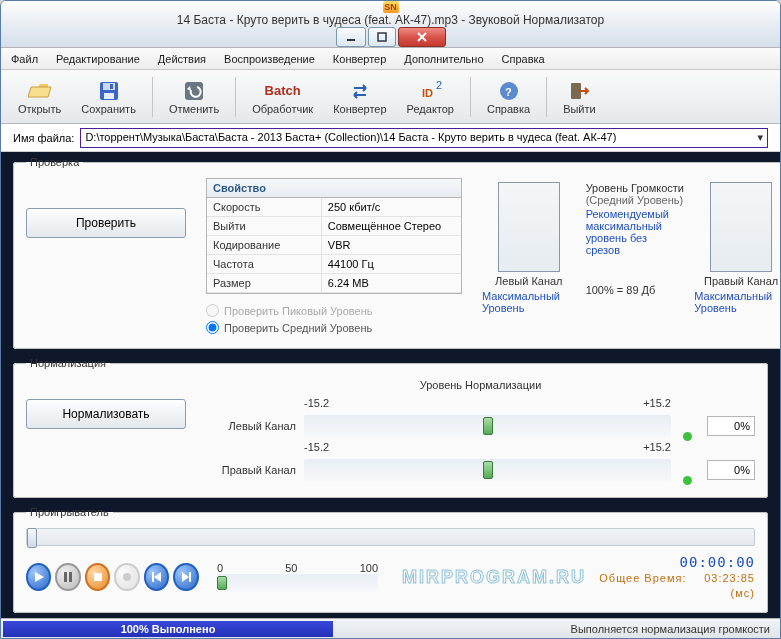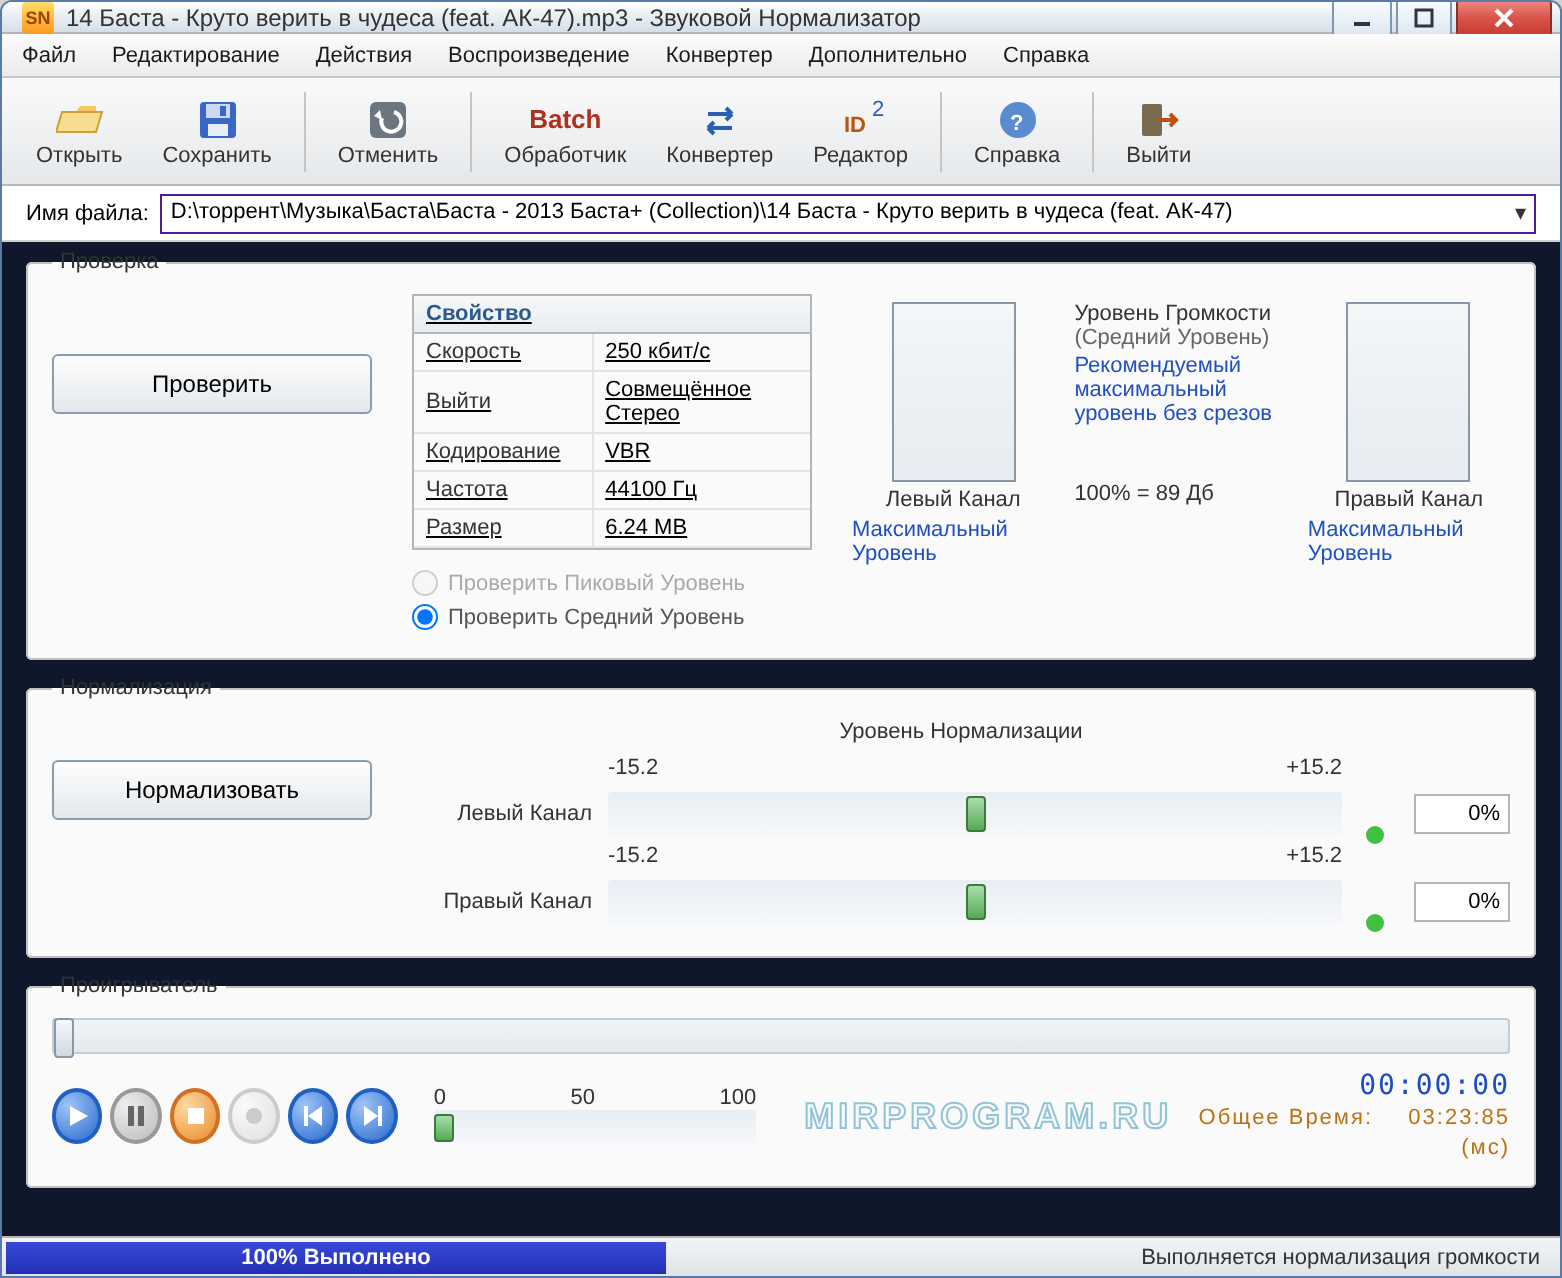--- a/index.html
+++ b/index.html
@@ -1,20 +1,20 @@
 <!DOCTYPE html>
 <html><head>
 <meta charset="utf-8">
 <style>
 * { box-sizing: border-box; margin: 0; padding: 0; font-family: 'Segoe UI', Tahoma, sans-serif; font-size: 11px; }
 body { background: #d4d4d4; }
 
 .window { width: 781px; height: 639px; background: #fff; border: 1px solid #5a7ba8; border-radius: 6px 6px 0 0; overflow: hidden; display: flex; flex-direction: column; }
 
-.titlebar { height: 16px; background: linear-gradient(#fefefe, #e8edf3, #d5dfe9); display: flex; align-items: center; padding: 0 4px; border-bottom: 1px solid #b5b5b5; }
+.titlebar { height: 47px; background: linear-gradient(#fefefe, #e8edf3, #d5dfe9); display: flex; align-items: center; padding: 0 4px; border-bottom: 1px solid #b5b5b5; flex-direction: column; }
 .titlebar .app-icon { width: 16px; height: 16px; background: linear-gradient(#ffdd66,#ff9922); border-radius: 2px; margin: 0 6px; display:flex;align-items:center;justify-content:center;color:#a04400;font-weight:bold;font-size:9px; }
 .titlebar .title { flex: 1; color: #333; font-size: 12px; }
 .winbtns { display: flex; gap: 2px; }
 .winbtn { width: 30px; height: 20px; border: 1px solid #7a97b3; border-radius: 3px; background: linear-gradient(#fafcfe,#dce7f2); display:flex;align-items:center;justify-content:center; }
 .winbtn.maxx{width:28px;}
 .winbtn.close { width: 48px; background: linear-gradient(#f08b82,#d9544a,#c73a2f); border-color:#8a3028; color:#fff; font-weight:bold; }
 
 .menubar { height: 22px; background: linear-gradient(#fbfbfb,#ececec); border-bottom: 1px solid #c8c8c8; display: flex; align-items: center; padding: 0 10px; gap: 18px; }
 .menubar span { color:#1a1a1a; cursor: default; }
 
@@ -31,21 +31,21 @@
 
 .content { flex:1; padding: 4px 12px; background:#0f172a; overflow:hidden; }
 
 fieldset { border:1px solid #c0c0c0; border-radius:3px; margin-bottom:8px; padding:10px 12px 12px; background:#fafafa; }
 legend { padding:0 4px; color:#333; font-size:11px; }
 
 .check-section { display:flex; gap:20px; align-items:flex-start; }
 .check-left { width:160px; display:flex; flex-direction:column; gap:14px; padding-top:30px; }
 .bigbtn { height:30px; border:1px solid #8a9db0; border-radius:3px; background:linear-gradient(#fdfdfd,#e4e8ec); display:flex;align-items:center;justify-content:center; font-size:12px; }
 
-.propgrid { width:200px; border:1px solid #b5b5b5;text-decoration:underline; }
+.propgrid { width:256px; border:1px solid #b5b5b5; }
 .propgrid .hdr { background:linear-gradient(#f6f8fa,#e7ecf1); border-bottom:1px solid #b5b5b5; padding:3px 6px; font-weight:bold; color:#2b5a8a; }
 .propgrid table { width:100%; border-collapse:collapse; }
 .propgrid td { padding:3px 6px; border-bottom:1px solid #e3e3e3; }
 .propgrid td:first-child { width:45%; color:#333; border-right:1px solid #e3e3e3; }
 
 .radios { margin-top:8px; }
 .radios label { display:flex; align-items:center; gap:5px; padding:2px 0; color:#555; }
 .radios input { margin:0; }
 
 .volvis { flex:1; display:flex; align-items:flex-start; gap:10px; padding-top:4px; }

